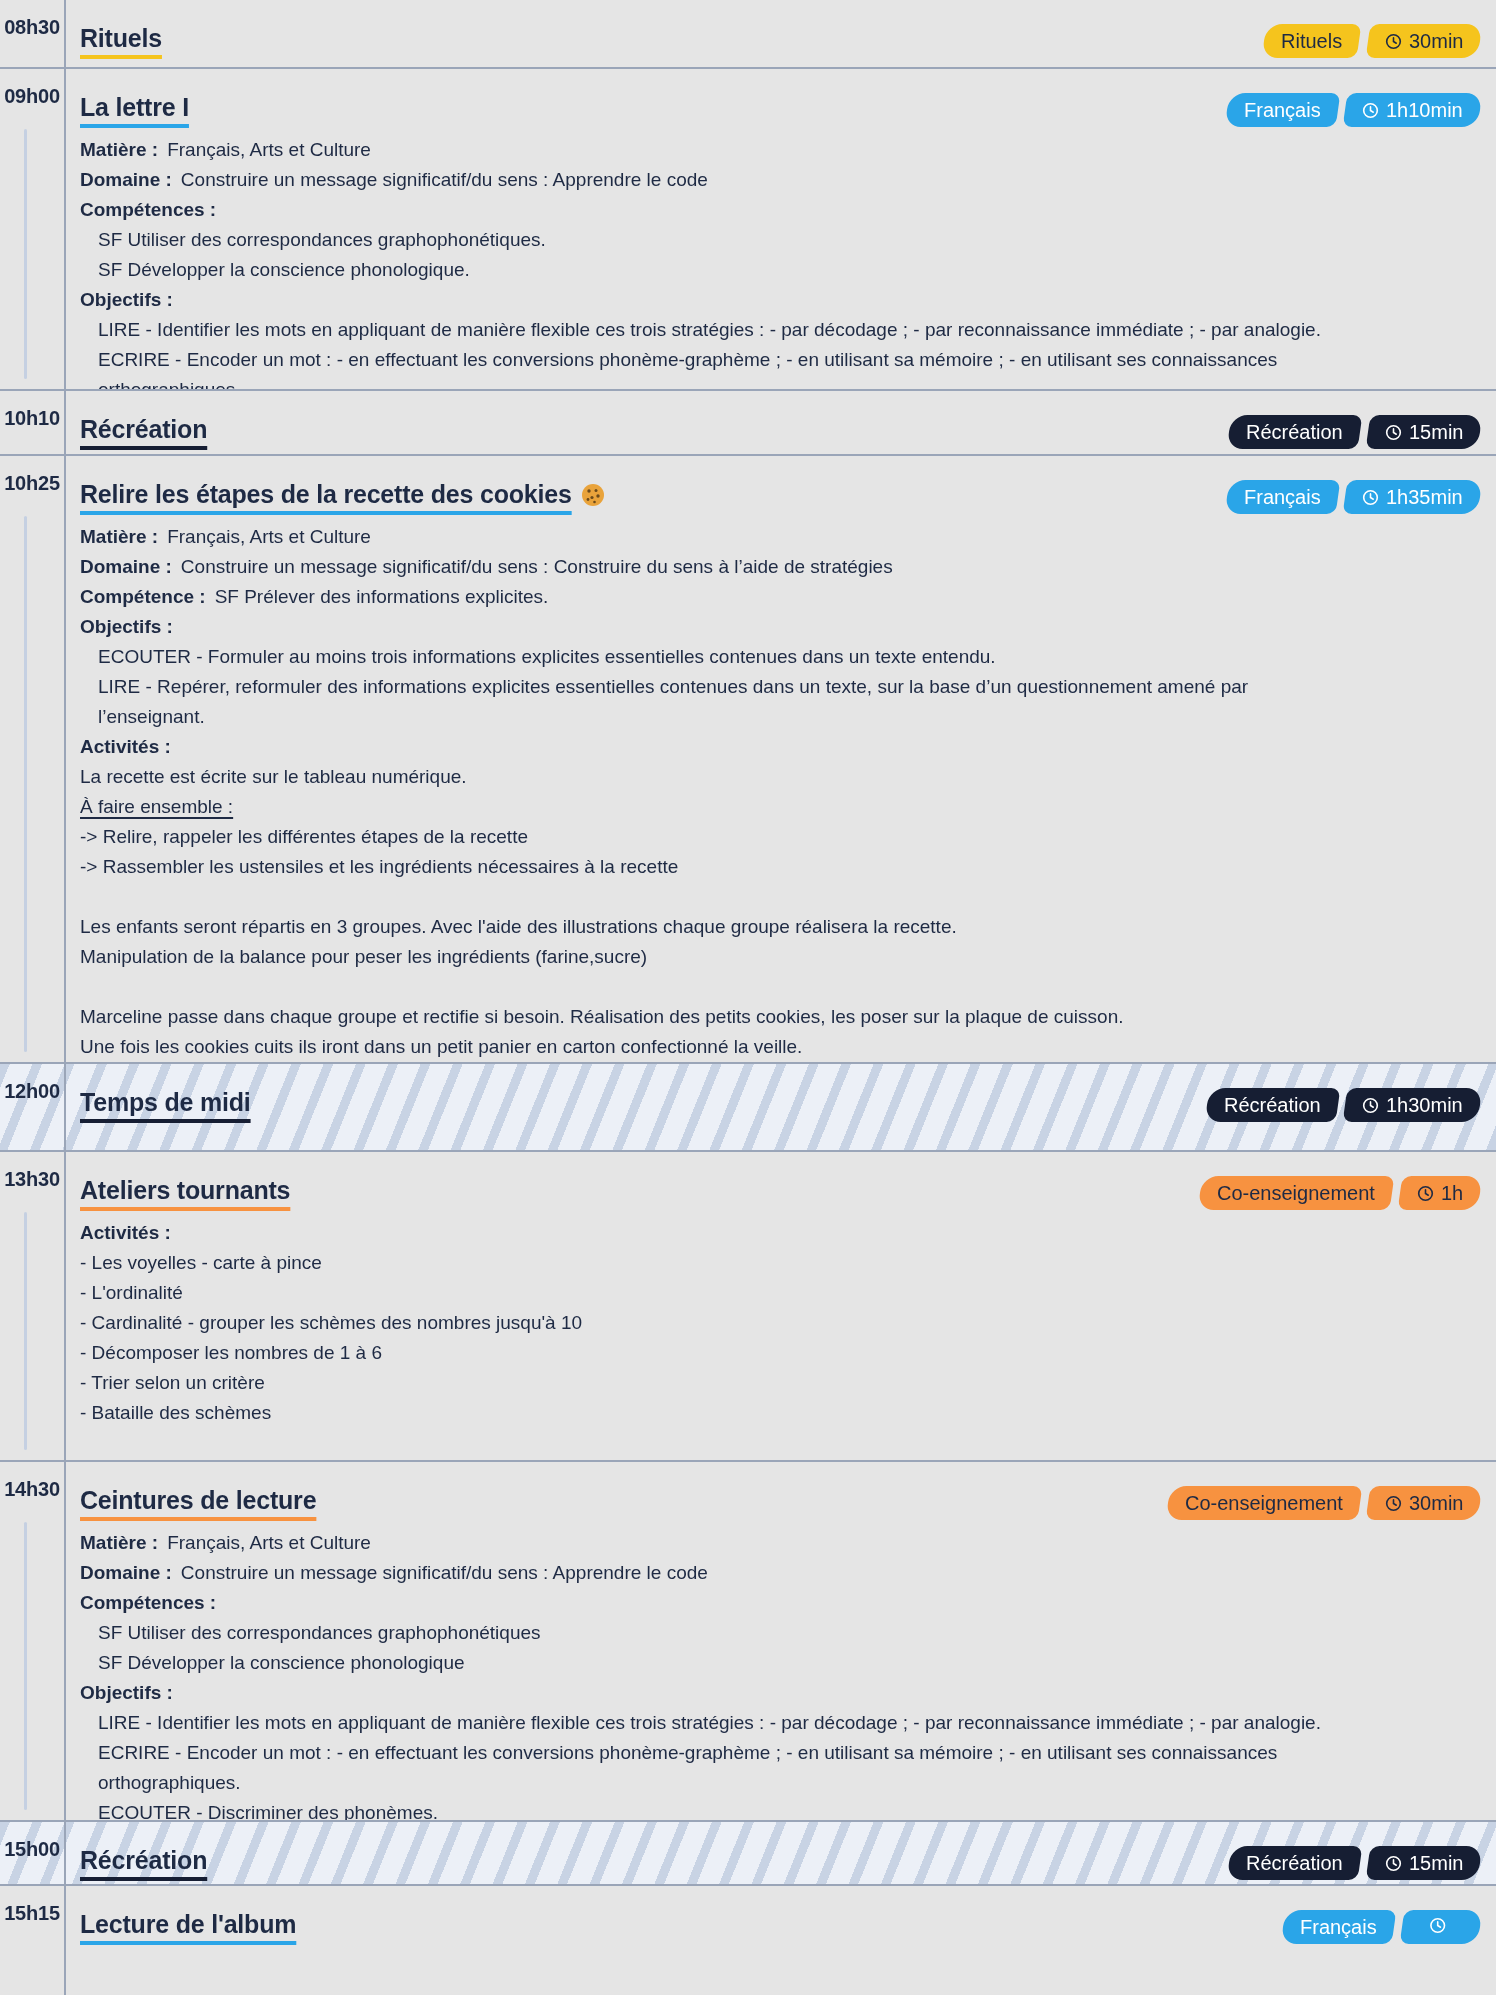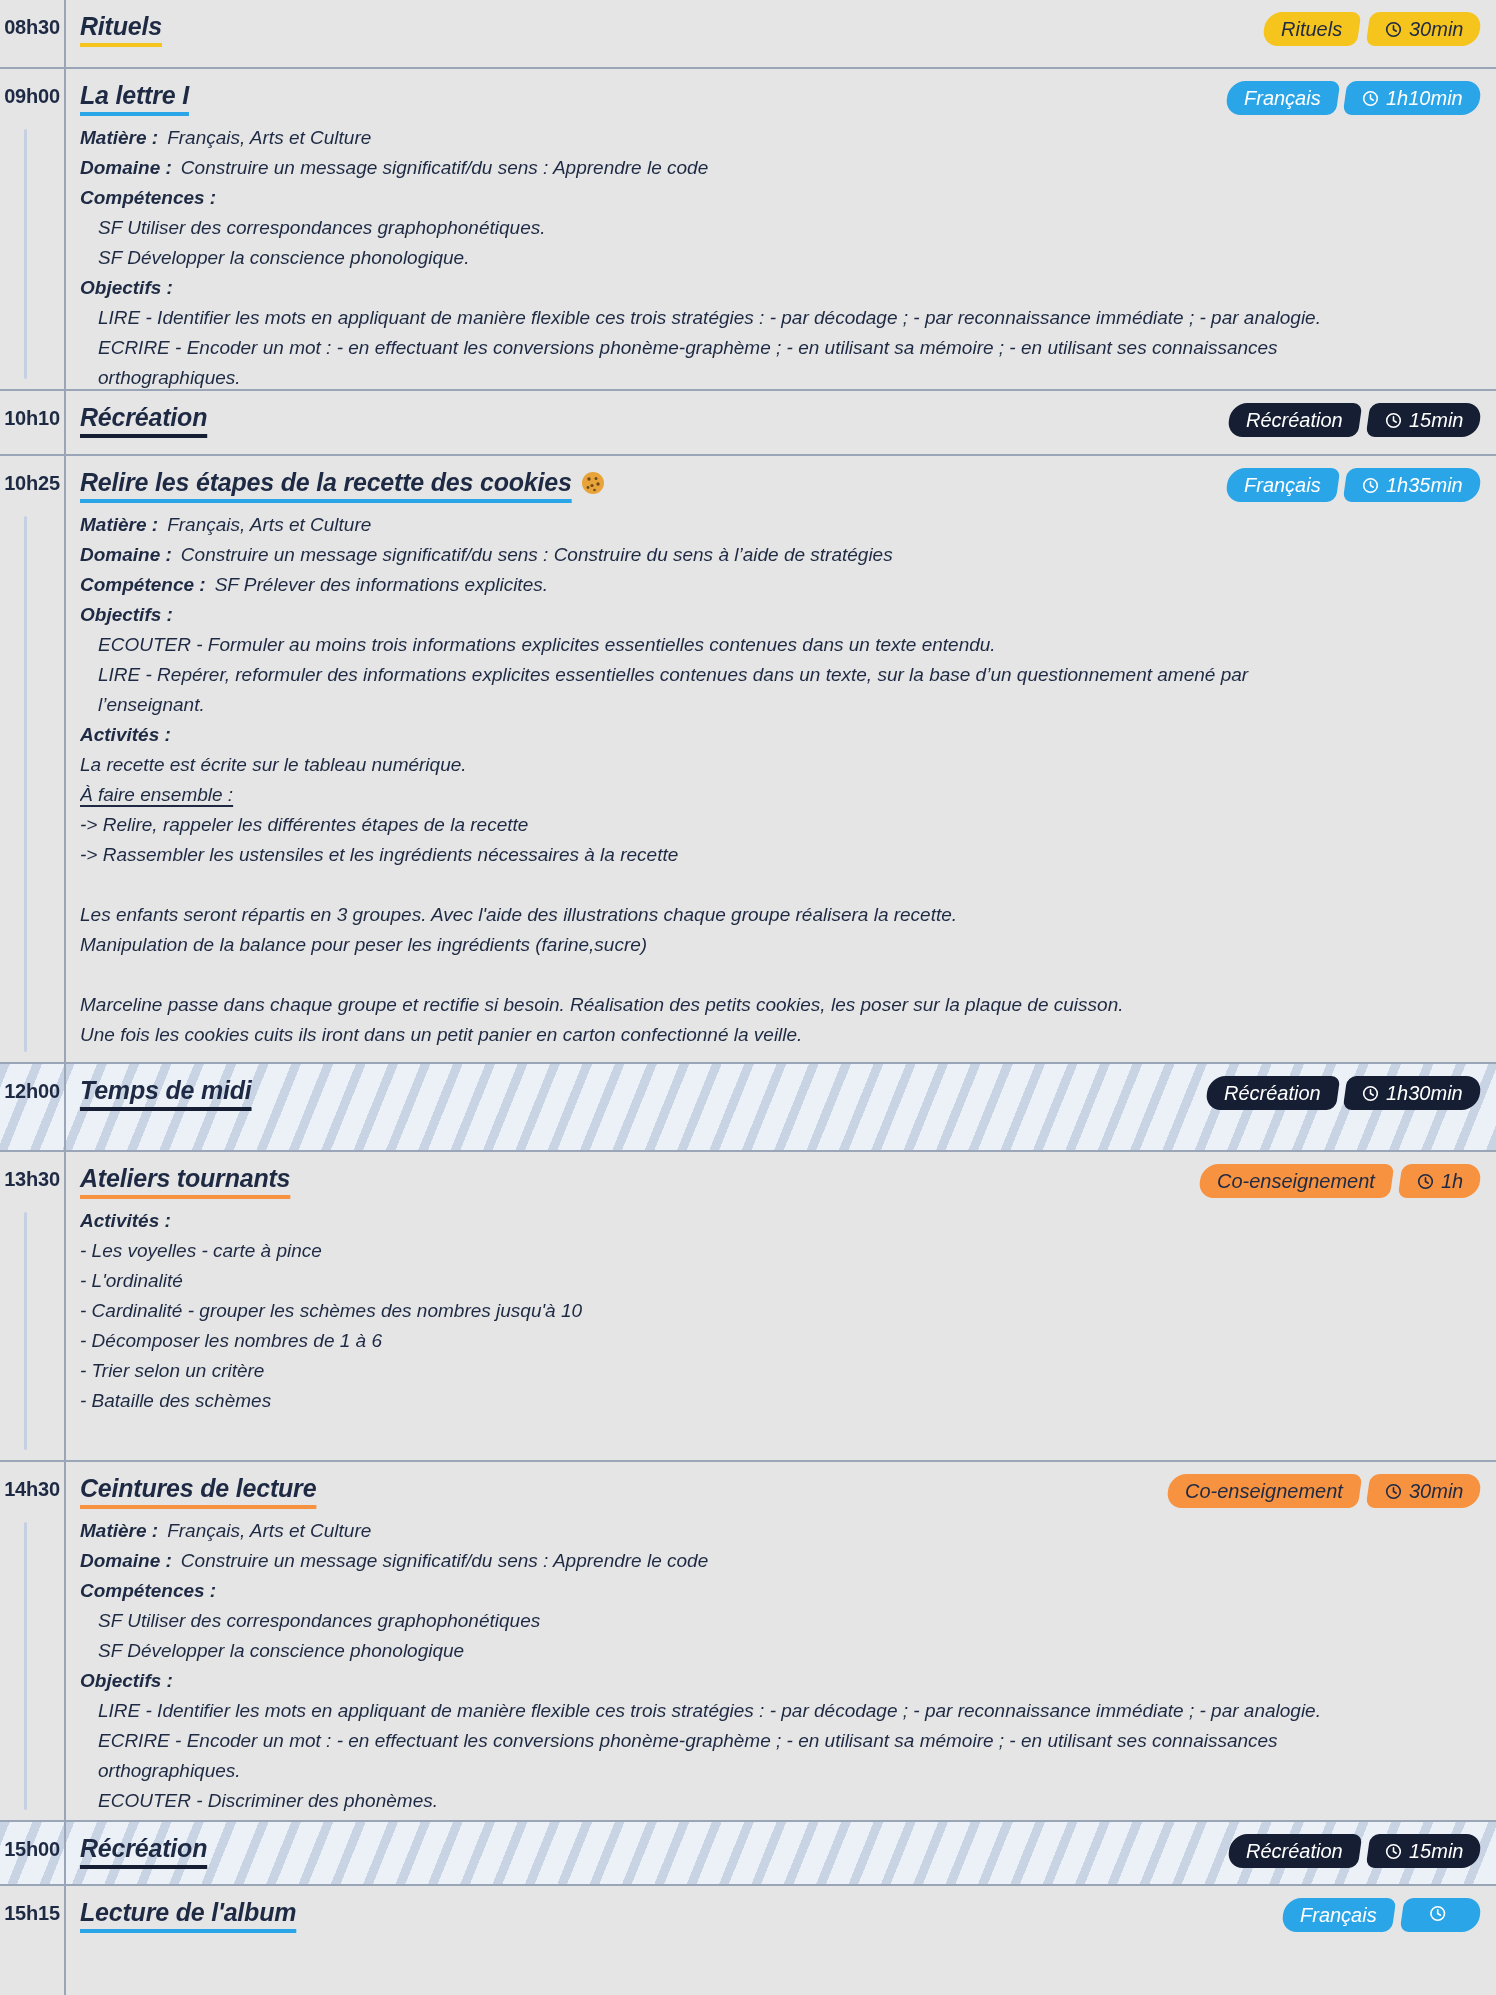--- a/index.html
+++ b/index.html
@@ -14,21 +14,21 @@
   .row{display:flex;box-sizing:border-box;overflow:hidden;background:#e5e5e5;}
   .row + .row{border-top:2px solid var(--sep,#9AA5B8);}
   .row.striped{
     background:repeating-linear-gradient(112deg,
       var(--stripe-line,#C8D3E4) 0 9px,
       var(--stripe-base,#ECF0F7) 9px 30px);
   }
   .time-col{position:relative;flex:0 0 64px;box-sizing:border-box;padding-top:16px;text-align:center;}
   .time{font-weight:bold;font-size:20px;color:var(--text,#1E2A44);letter-spacing:-0.2px;}
   .dline{position:absolute;left:24px;top:60px;bottom:10px;width:3px;border-radius:2px;background:var(--dline,#C5D0E2);}
-  .content{flex:1;border-left:2px solid var(--sep,#9AA5B8);box-sizing:border-box;padding:12px 0 0 14px;min-width:0;font-style:italic;}
+  .content{flex:1;border-left:2px solid var(--sep,#9AA5B8);box-sizing:border-box;padding:24px 0 0 14px;min-width:0;}
   .head{display:flex;justify-content:space-between;align-items:flex-start;min-height:36px;}
   .title{
     margin:0;font-size:25px;font-weight:bold;color:var(--text,#1E2A44);
     text-decoration:underline;text-decoration-thickness:4px;text-underline-offset:8px;
     letter-spacing:-0.2px;white-space:nowrap;display:inline-flex;align-items:center;gap:8px;
   }
   .u-rituels{text-decoration-color:var(--rituels-bg,#F5C41D);}
   .u-francais{text-decoration-color:var(--francais-bg,#2AA5E8);justify-content:flex-end;}
   .u-recreation{text-decoration-color:var(--recreation-bg,#161E33);}
   .u-coenseignement{text-decoration-color:var(--coens-bg,#F79240);}

